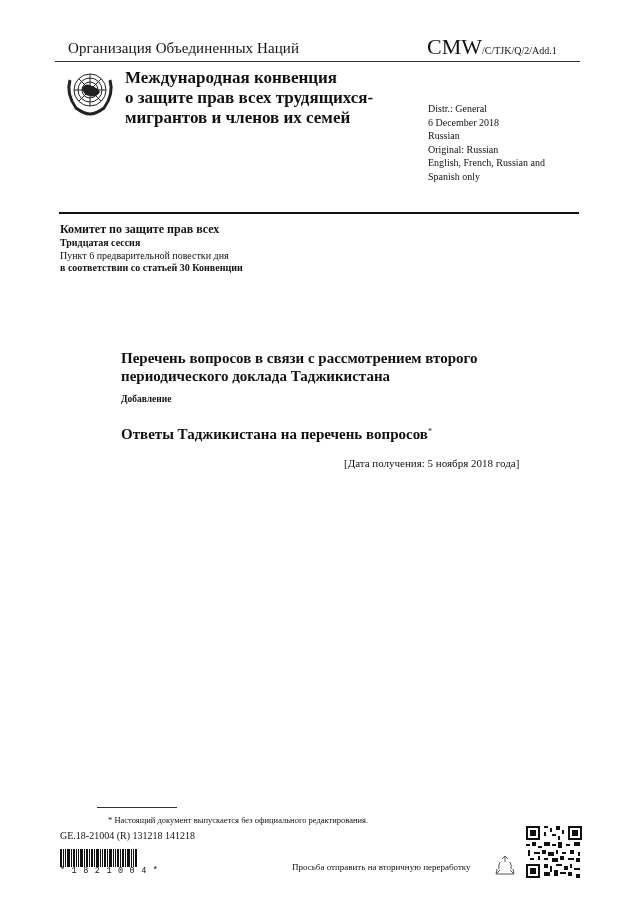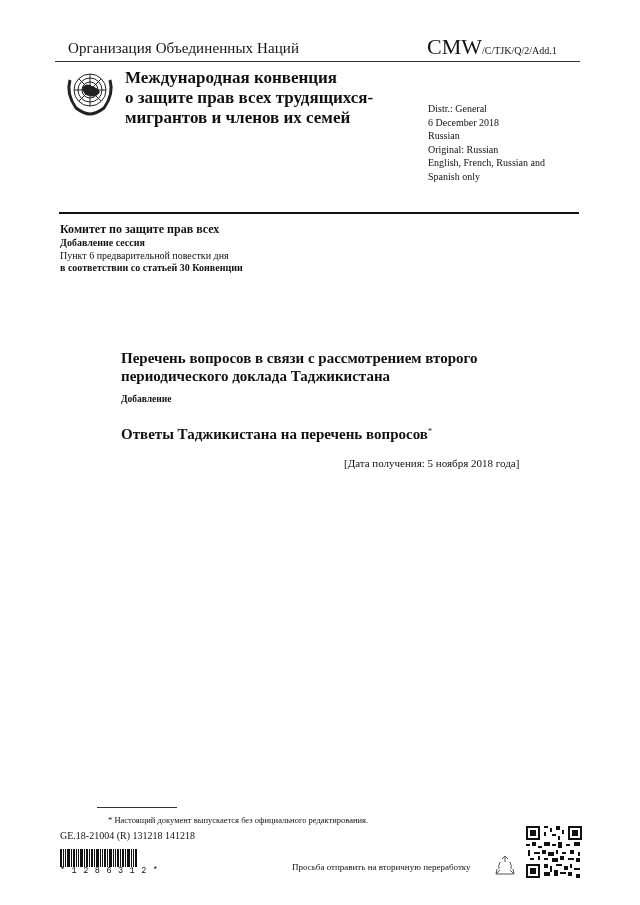--- a/index.html
+++ b/index.html
@@ -69,21 +69,21 @@
   <div>Russian</div>
   <div>Original: Russian</div>
   <div>English, French, Russian and</div>
   <div>Spanish only</div>
 </div>
 
 <div class="abs rule-thick"></div>
 
 <div class="abs committee">
   <div class="c-title">Комитет по защите прав всех</div>
-  <div class="c-line bold">Добавление сессия</div>
+  <div class="c-line bold">Тридцатая сессия</div>
   <div class="c-line">Пункт 6 предварительной повестки дня</div>
   <div class="c-line bold">в соответствии со статьей 30 Конвенции</div>
 </div>
 
 <div class="abs h-main">
   <div>Перечень вопросов в связи с рассмотрением второго</div>
   <div>периодического доклада Таджикистана</div>
 </div>
 
 <div class="abs addendum">Добавление</div>
@@ -123,21 +123,21 @@
     <span style="width:1px"></span>
     <span style="width:2px"></span>
     <span style="width:1px"></span>
     <span style="width:2px"></span>
     <span style="width:1px"></span>
     <span style="width:3px"></span>
     <span style="width:1px"></span>
     <span style="width:1px"></span>
     <span style="width:2px"></span>
 </div>
-<div class="abs barcode-num">*1286312*</div>
+<div class="abs barcode-num">*1821004*</div>
 
 <div class="abs recycle-text">Просьба отправить на вторичную переработку</div>
 <svg class="abs recycle-icon" viewBox="0 0 22 22">
   <g fill="none" stroke="#555" stroke-width="1">
     <path d="M8 4 L11 1 L14 4 M11 1 L11 7"></path>
     <path d="M3 14 L2 19 L7 19 M2 19 L6 15"></path>
     <path d="M19 14 L20 19 L15 19 M20 19 L16 15"></path>
     <path d="M6 7 Q4 11 5 14 M16 7 Q18 11 17 14 M7 19 L15 19"></path>
   </g>
 </svg>

